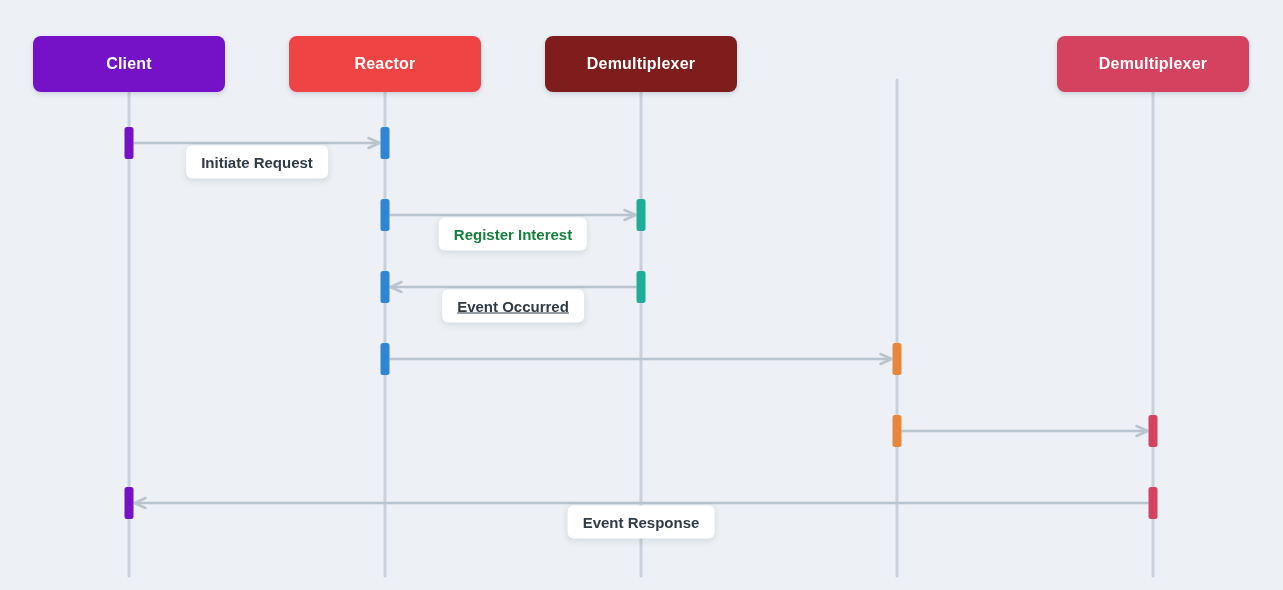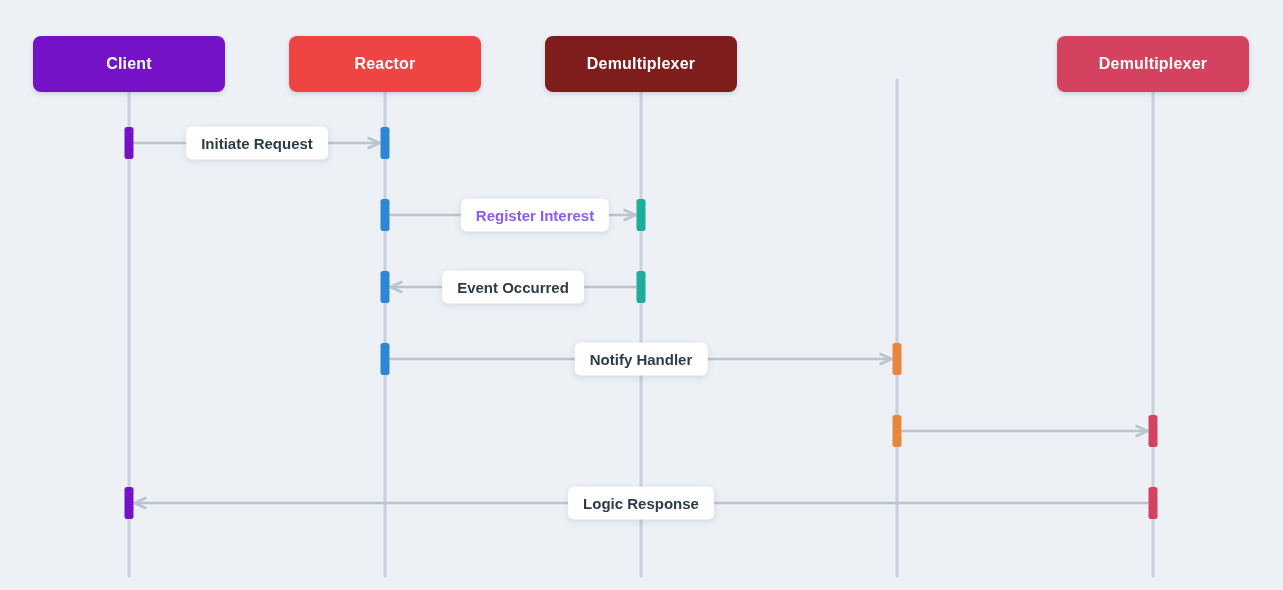--- a/index.html
+++ b/index.html
@@ -40,20 +40,21 @@
     z-index: 2;
     transform: translate(-50%, -50%);
     background: #ffffff;
     border-radius: 6px;
     padding: 8px 15px;
     font-size: 15px;
     font-weight: 700;
     white-space: nowrap;
     box-shadow: 0 2px 6px rgba(40, 60, 90, 0.12);
     cursor: default;
+    margin-top: 19px;
   }
 </style>
 </head>
 <body>
 
 <div id="stage" style="background: rgb(237, 241, 245);">
   <svg id="layer-svg" width="1283" height="590" viewBox="0 0 1283 590">
       <line x1="129" y1="80" x2="129" y2="576" stroke="#c8d1da" stroke-width="3" stroke-linecap="round"></line>
       <line x1="385" y1="80" x2="385" y2="576" stroke="#c8d1da" stroke-width="3" stroke-linecap="round"></line>
       <line x1="641" y1="80" x2="641" y2="576" stroke="#c8d1da" stroke-width="3" stroke-linecap="round"></line>
@@ -78,21 +79,20 @@
       <rect x="636.5" y="271" width="9" height="32" rx="2.5" fill="#1fad9b"></rect>
       <rect x="380.5" y="271" width="9" height="32" rx="2.5" fill="#2e86d7"></rect>
       <rect x="380.5" y="343" width="9" height="32" rx="2.5" fill="#2e86d7"></rect>
       <rect x="892.5" y="343" width="9" height="32" rx="2.5" fill="#e8873c"></rect>
       <rect x="892.5" y="415" width="9" height="32" rx="2.5" fill="#e8873c"></rect>
       <rect x="1148.5" y="415" width="9" height="32" rx="2.5" fill="#d4425f"></rect>
       <rect x="1148.5" y="487" width="9" height="32" rx="2.5" fill="#d4425f"></rect>
       <rect x="124.5" y="487" width="9" height="32" rx="2.5" fill="#7511c6"></rect>
     </svg>
 <div class="msg-label" style="left: 257px; top: 143px; color: rgb(46, 59, 72); background: rgb(255, 255, 255);">Initiate Request</div>
-    <div class="msg-label" style="left: 535px; top: 215px; color: #8b5cf6; background: rgb(255, 255, 255);">Register Interest</div>
-    <div class="msg-label" style="left: 513px; top: 287px; color: rgb(46, 59, 72); background: rgb(255, 255, 255);">Event Occurred</div>
-    <div class="msg-label" style="left: 641px; top: 359px; color: rgb(46, 59, 72); background: rgb(255, 255, 255);">Notify Handler</div>
-    <div class="msg-label" style="left: 641px; top: 503px; color: rgb(46, 59, 72); background: rgb(255, 255, 255);">Logic Response</div>
+    <div class="msg-label" style="left: 513px; top: 215px; color: #15803d; background: rgb(255, 255, 255);">Register Interest</div>
+    <div class="msg-label" style="left: 513px; top: 287px; color: rgb(46, 59, 72); background: rgb(255, 255, 255); text-decoration: underline;">Event Occurred</div>
+    <div class="msg-label" style="left: 641px; top: 503px; color: rgb(46, 59, 72); background: rgb(255, 255, 255);">Event Response</div>
     <div class="actor-box" style="left: 33px; top: 36px; background: rgb(117, 17, 198); color: rgb(255, 255, 255);">Client</div>
     <div class="actor-box" style="left: 289px; top: 36px; background: #ef4444; color: rgb(255, 255, 255);">Reactor</div>
     <div class="actor-box" style="left: 545px; top: 36px; background: #7f1d1d; color: rgb(255, 255, 255);">Demultiplexer</div>
     <div class="actor-box" style="left: 1057px; top: 36px; background: rgb(212, 66, 95); color: rgb(255, 255, 255);">Demultiplexer</div>
   </div>
 
 </body></html>

